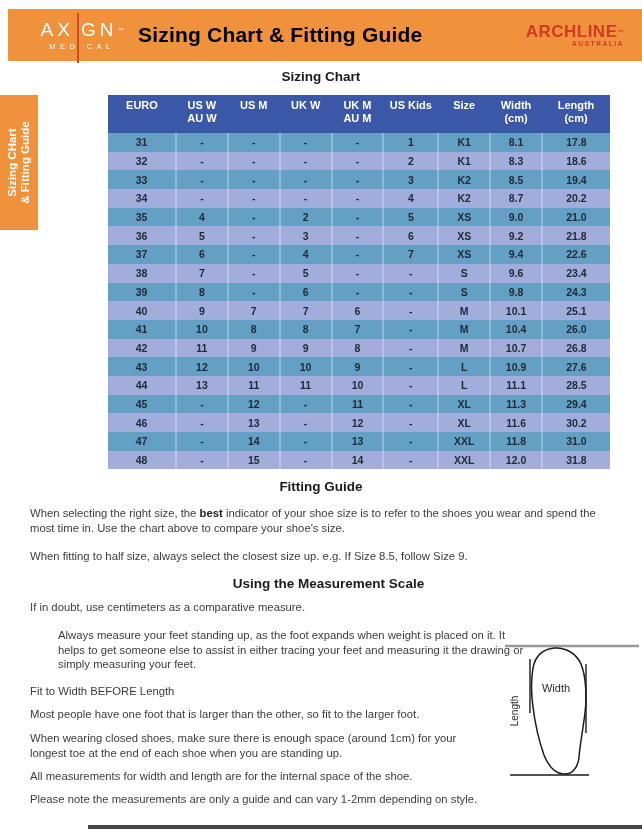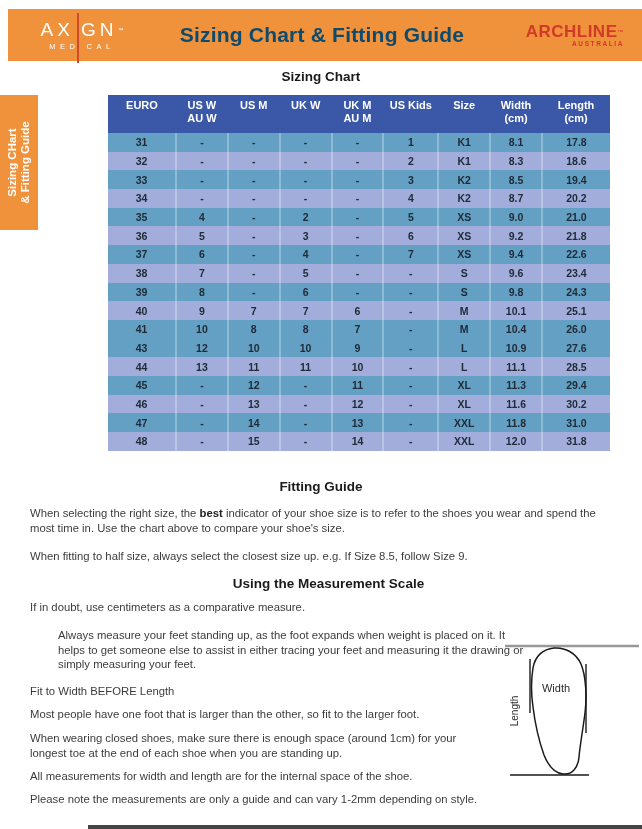--- a/index.html
+++ b/index.html
@@ -14,21 +14,21 @@
 
   
   .header-band{left:8px;top:9px;width:634px;height:52px;background:var(--orange);
     display:flex;align-items:center;justify-content:space-between;padding:0 18px;}
   .axign{position:relative;width:112px;color:#fff;text-align:center;}
   .axign-top{font-size:19px;font-weight:400;letter-spacing:4px;line-height:20px;}
   .axign-top .tm{font-size:6px;vertical-align:top;letter-spacing:0;}
   .axign-gap{display:inline-block;width:7px;}
   .axign-bottom{font-size:7.5px;font-weight:400;letter-spacing:4.5px;margin-top:2px;}
   .axign-vline{position:absolute;left:51px;top:-7px;width:2px;height:50px;background:var(--line-red);}
-  .band-title{flex:1;text-align:center;color:#0c4a6e;font-size:21px;font-weight:700;letter-spacing:.2px;}
+  .band-title{flex:1;text-align:left;color:#000000;font-size:21px;font-weight:700;letter-spacing:.2px;}
   .archline{width:118px;text-align:right;color:var(--logo-red);}
   .archline-name{font-size:17px;font-weight:700;letter-spacing:.5px;line-height:16px;}
   .archline-name .tm{font-size:6px;vertical-align:top;}
   .archline-sub{font-size:6.5px;font-weight:700;letter-spacing:1.6px;margin-top:0;}
 
   
   .side-tab{left:0;top:95px;width:38px;height:135px;background:var(--orange);}
   .side-tab-text{position:absolute;left:0;top:135px;width:135px;height:38px;
     transform:rotate(-90deg);transform-origin:0 0;display:flex;flex-direction:column;
     justify-content:center;align-items:center;color:#fff;font-weight:700;font-size:11.5px;line-height:13px;}
@@ -247,20 +247,31 @@
           <td>41</td>
           <td>10</td>
           <td>8</td>
           <td>8</td>
           <td>7</td>
           <td>-</td>
           <td>M</td>
           <td>10.4</td>
           <td>26.0</td>
         </tr>
+        <tr class="row-light">
+          <td>42</td>
+          <td>11</td>
+          <td>9</td>
+          <td>9</td>
+          <td>8</td>
+          <td>-</td>
+          <td>M</td>
+          <td>10.7</td>
+          <td>26.8</td>
+        </tr>
         <tr class="row-dark">
           <td>43</td>
           <td>12</td>
           <td>10</td>
           <td>10</td>
           <td>9</td>
           <td>-</td>
           <td>L</td>
           <td>10.9</td>
           <td>27.6</td>

